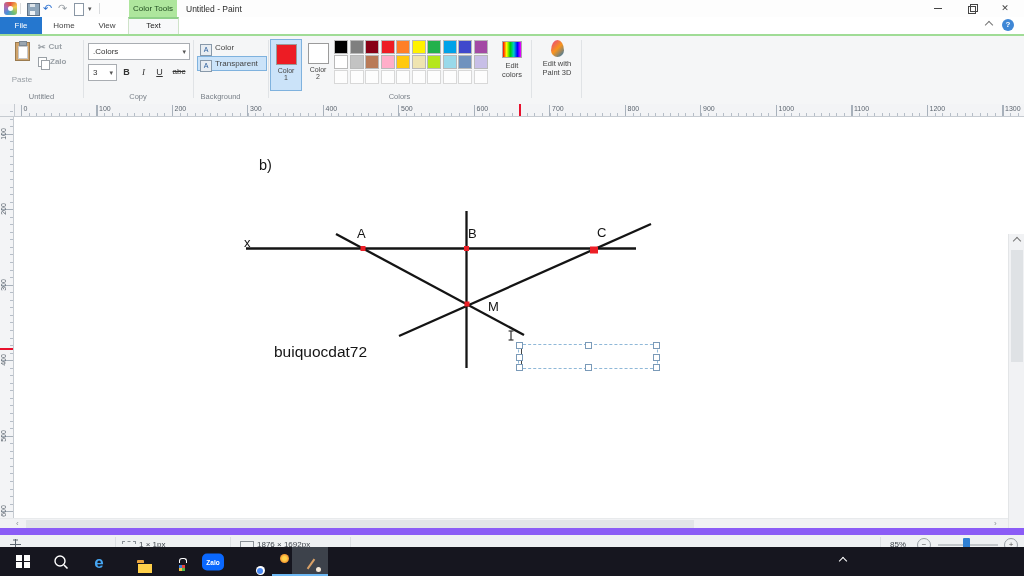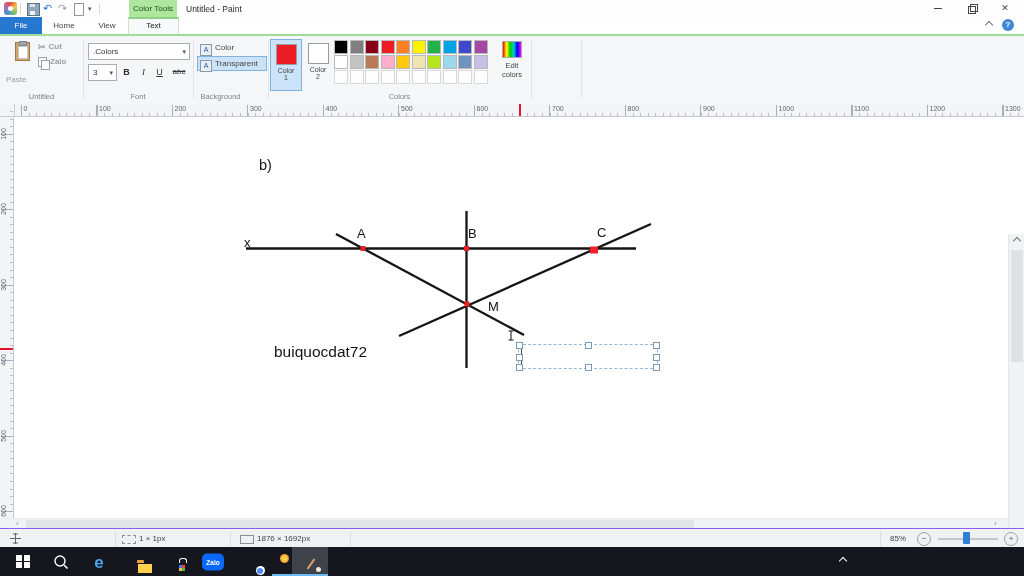--- a/index.html
+++ b/index.html
@@ -40,21 +40,21 @@
   #ribbon-collapse{left:986px;top:22px;width:8px;height:8px;}
   .chev{display:block;width:5px;height:5px;border-left:1.5px solid #777;border-top:1.5px solid #777;}
   .chev-up{transform:rotate(45deg);}
   #help-btn{left:1002px;top:19px;width:12px;height:12px;border-radius:50%;background:#3f87d6;color:#fff;
     font-size:8px;font-weight:bold;text-align:center;line-height:12px;}
   
   #ribbon{left:0;top:36px;width:1024px;height:68px;background:#f5f6f7;border-bottom:1px solid #d4d7da;}
   .gsep{top:4px;width:1px;height:58px;background:#e0e3e6;}
   .glabel{bottom:3px;font-size:7.5px;color:#7b828a;text-align:center;}
   .disabled-txt{color:#9aa0a6;font-size:8px;}
-  #paste-btn{left:6px;top:4px;width:32px;height:50px;text-align:left;}
+  #paste-btn{left:6px;top:4px;width:32px;height:50px;text-align:center;}
   #paste-icon{position:absolute;left:9px;top:2px;width:13px;height:17px;background:#cfa36b;border:1px solid #97motif;}
   #paste-icon{border:1px solid #9a7b4f;}
   #paste-icon i{position:absolute;left:2px;top:3px;width:8px;height:11px;background:#fff;border:1px solid #c8c8c8;}
   #paste-icon b{position:absolute;left:3px;top:-2px;width:6px;height:3px;background:#9aa5af;border:1px solid #7b8793;}
   #paste-label{position:absolute;left:0;bottom:6px;width:100%;}
   .small-row{height:14px;font-size:8px;color:#9aa0a6;font-weight:bold;}
   #cut-row{left:38px;top:6px;} #copy-row{left:38px;top:21px;}
   .mini-ic{display:inline-block;vertical-align:middle;margin-right:3px;color:#9aa0a6;font-size:9px;}
   #copy-ic{width:7px;height:8px;border:1px solid #9aa0a6;background:#fff;position:relative;}
   #copy-ic i{position:absolute;left:2px;top:2px;width:7px;height:8px;border:1px solid #9aa0a6;background:#fff;}
@@ -112,21 +112,21 @@
   #textbox{left:504px;top:227px;width:140px;height:25px;border:1px dashed #8fb8d8;box-sizing:border-box;}
   .handle{position:absolute;width:5px;height:5px;background:#fff;border:1px solid #7a9ab8;}
   #caret{position:absolute;left:2px;top:3px;width:1px;height:17px;background:#444;}
   
   #vscroll{left:1008px;top:117px;width:16px;height:401px;background:#f1f2f4;border-left:1px solid #e3e5e7;}
   #vscroll .thumb{position:absolute;left:2px;top:16px;width:12px;height:112px;background:#dfe2e5;}
   .scroll-arr{position:absolute;color:#8a9097;font-size:8px;}
   #hscroll{left:0;top:518px;width:1008px;height:10px;background:#f1f2f4;border-top:1px solid #e8eaec;}
   #hscroll .thumb{position:absolute;left:26px;top:1px;width:668px;height:8px;background:#e2e5e8;}
   
-  #statusbar{left:0;top:528px;width:1024px;height:19px;background:#eff1f3;border-top:1px solid #8b5cf6;
+  #statusbar{left:0;top:528px;width:1024px;height:19px;background:#eff1f3;border-top:7px solid #8b5cf6;
     font-size:8px;color:#3f454c;}
   .sb-sep{top:2px;width:1px;height:15px;background:#dcdfe2;}
   #sb-sel-icon{left:122px;top:6px;width:12px;height:7px;border:1px dashed #8a9097;}
   #sb-size-icon{left:240px;top:6px;width:12px;height:7px;border:1px solid #8a9097;}
   .sb-text{top:5px;}
   .zoom-btn{top:3px;width:12px;height:12px;border:1px solid #9aa0a6;border-radius:50%;text-align:center;
     line-height:11px;font-size:8px;color:#555;}
   #zoom-track{left:938px;top:9px;width:60px;height:2px;background:#c3c7cb;}
   #zoom-thumb{left:963px;top:3px;width:7px;height:12px;background:#2f80d4;border-radius:1px;}
   
@@ -226,21 +226,21 @@
       <span class="caret">▾</span>
     </div>
     <div class="abs dd" id="font-size">
       <span>3</span>
       <span class="caret">▾</span>
     </div>
     <span class="abs fmt" id="fmt-b">B</span>
     <span class="abs fmt" id="fmt-i">I</span>
     <span class="abs fmt" id="fmt-u">U</span>
     <span class="abs fmt" id="fmt-s">abc</span>
-    <div class="abs glabel" style="left:83px;width:110px">Font</div>
+    <div class="abs glabel" style="left:83px;width:110px">Copy</div>
 
     <div class="abs bg-btn" id="opaque-btn">
       <span class="ab-ic">A</span><span>Color</span>
     </div>
     <div class="abs bg-btn" id="transparent-btn">
       <span class="ab-ic">A</span><span>Transparent</span>
     </div>
     <div class="abs glabel" style="left:183px;width:75px">Background</div>
 
     <div class="abs colbtn" id="color1-btn">
@@ -288,20 +288,25 @@
         <span class="sw sw-empty" style="left: 108.5px;"></span>
         <span class="sw sw-empty" style="left: 124px;"></span>
         <span class="sw sw-empty" style="left: 139.5px;"></span>
       </div>
     <div class="abs glabel" style="left:268px;width:263px">Colors</div>
     <div class="abs" id="edit-colors-btn">
       <span id="edit-colors-icon"></span>
       <span>Edit</span><br>
       <span>colors</span>
     </div>
+    <div class="abs" id="paint3d-btn">
+      <span id="paint3d-icon"></span>
+      <span>Edit with</span><br>
+      <span>Paint 3D</span>
+    </div>
   </div>
 
   <div class="abs" id="hruler">
     <div class="minor"></div>
       <div class="major"></div>
     <div id="h-ruler-labels">
         <span class="hrl" style="left: 23.5px;">0</span>
         <span class="hrl" style="left: 99px;">100</span>
         <span class="hrl" style="left: 174.5px;">200</span>
         <span class="hrl" style="left: 250px;">300</span>

